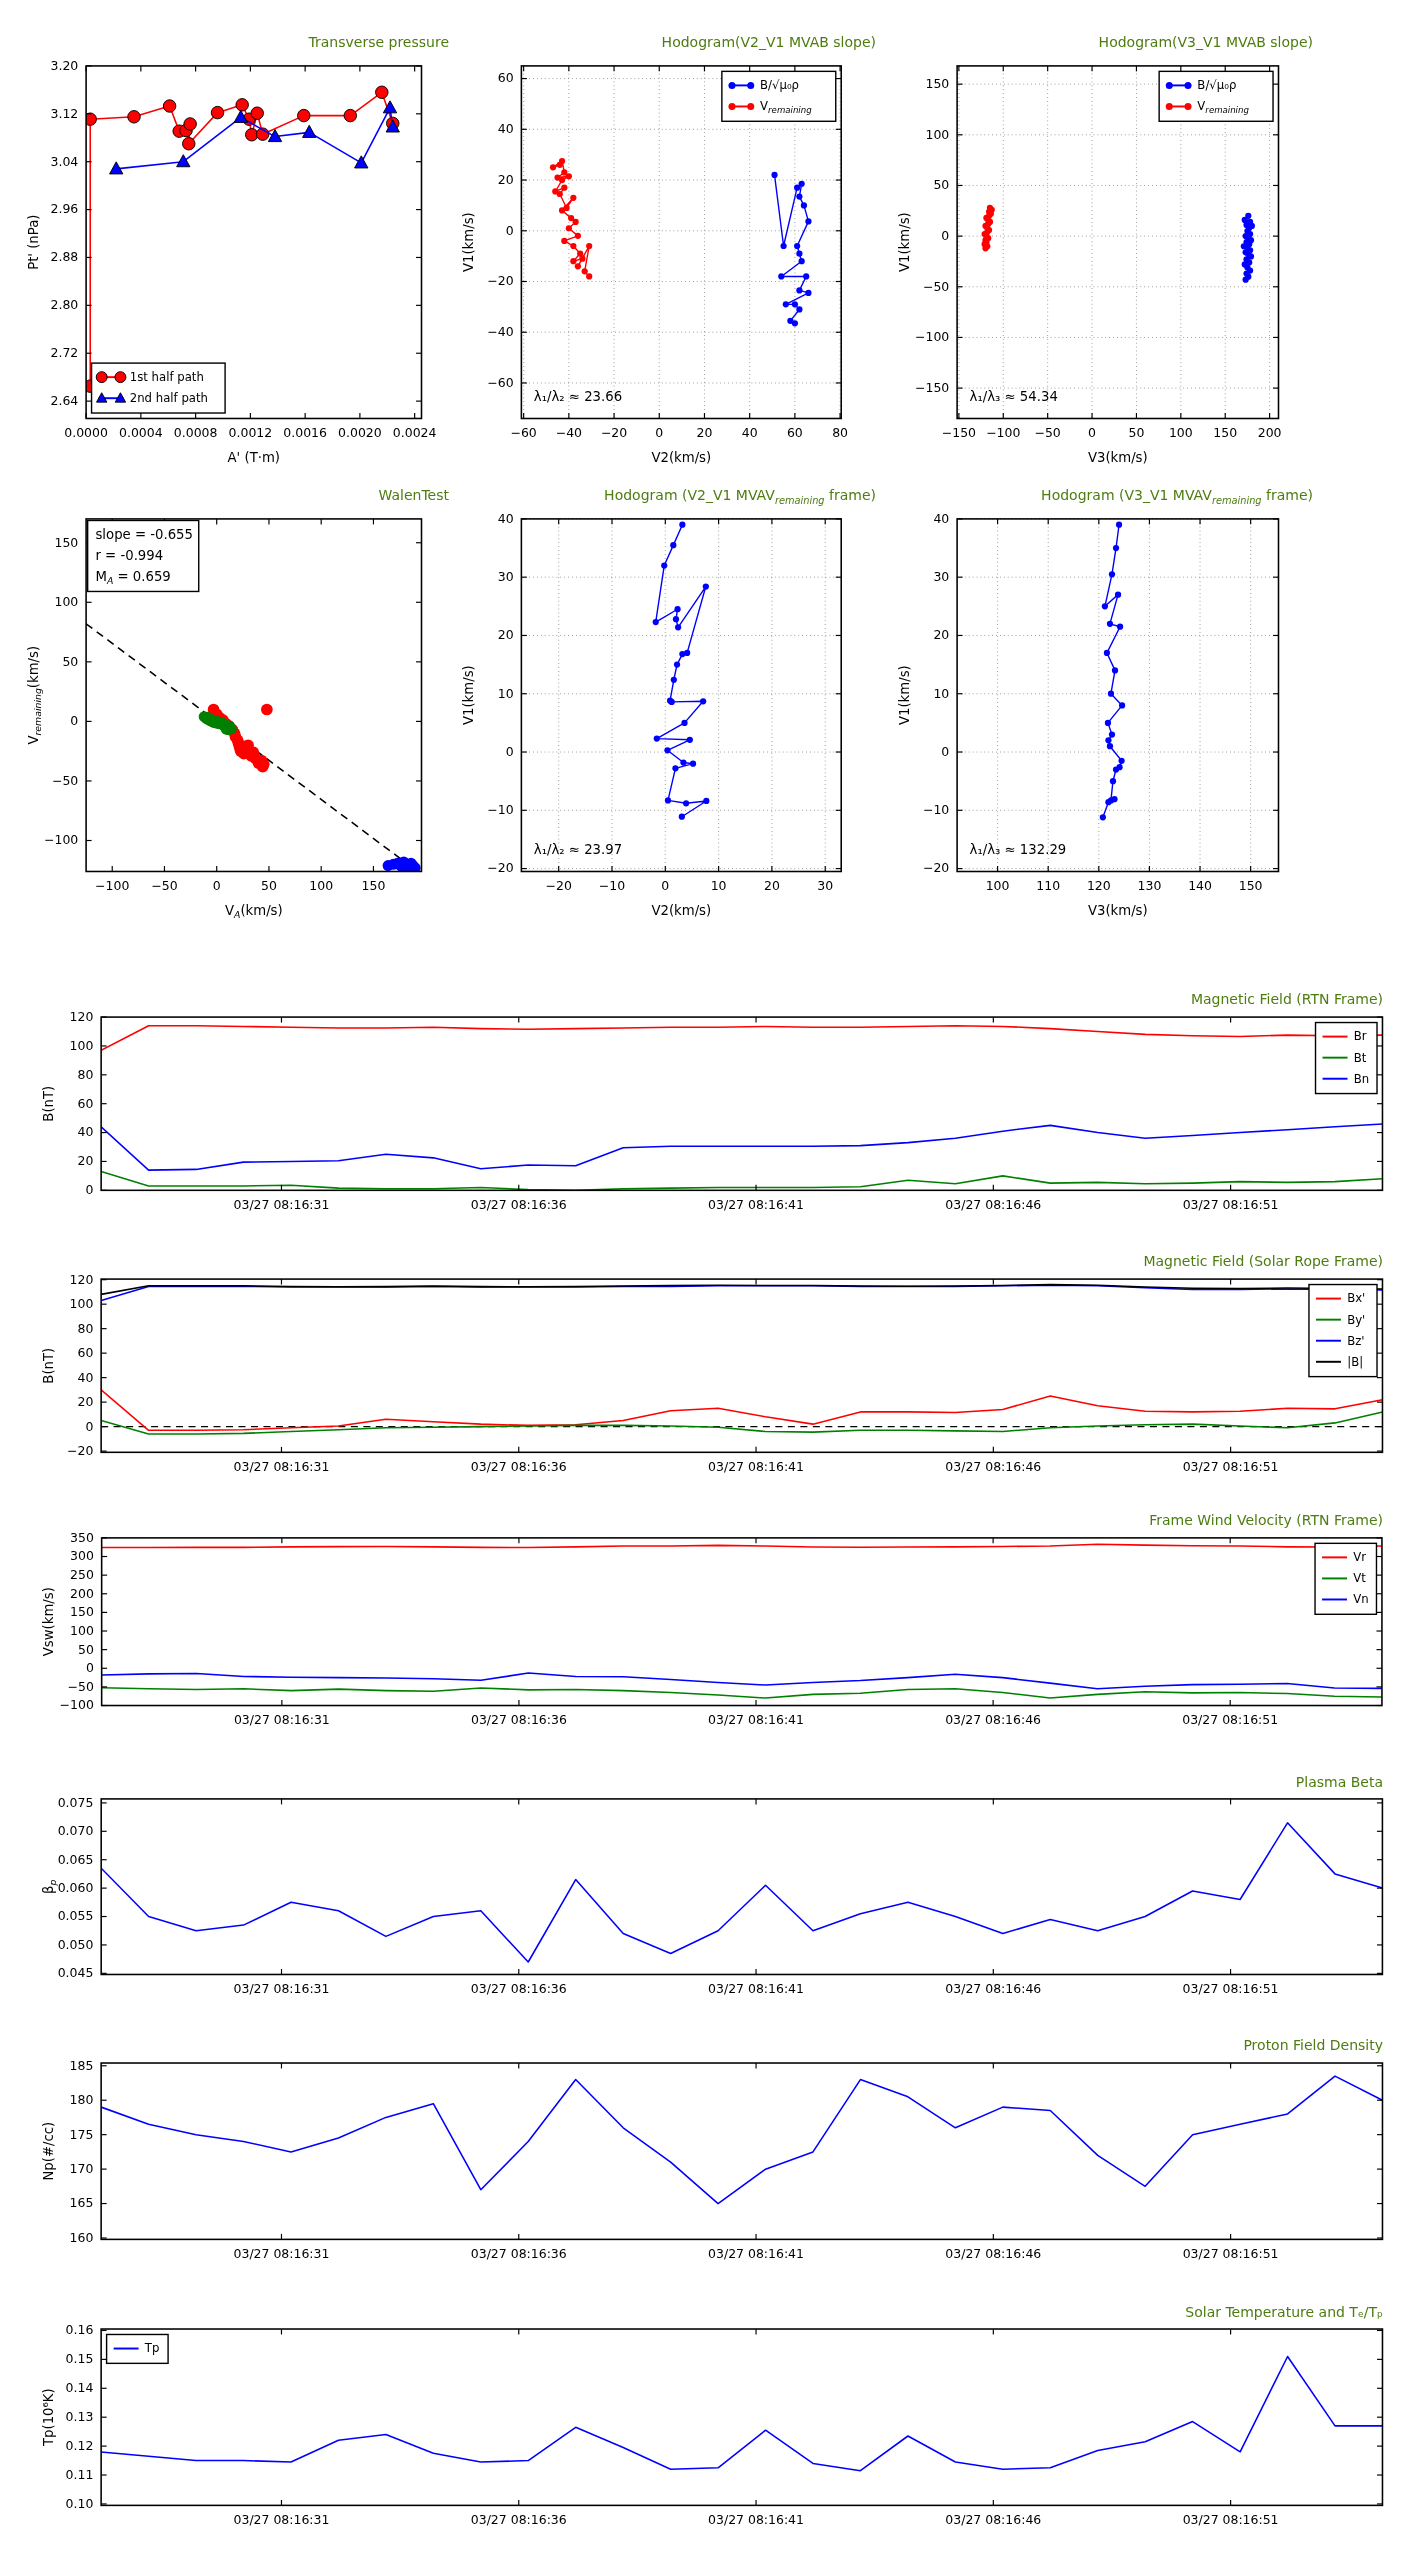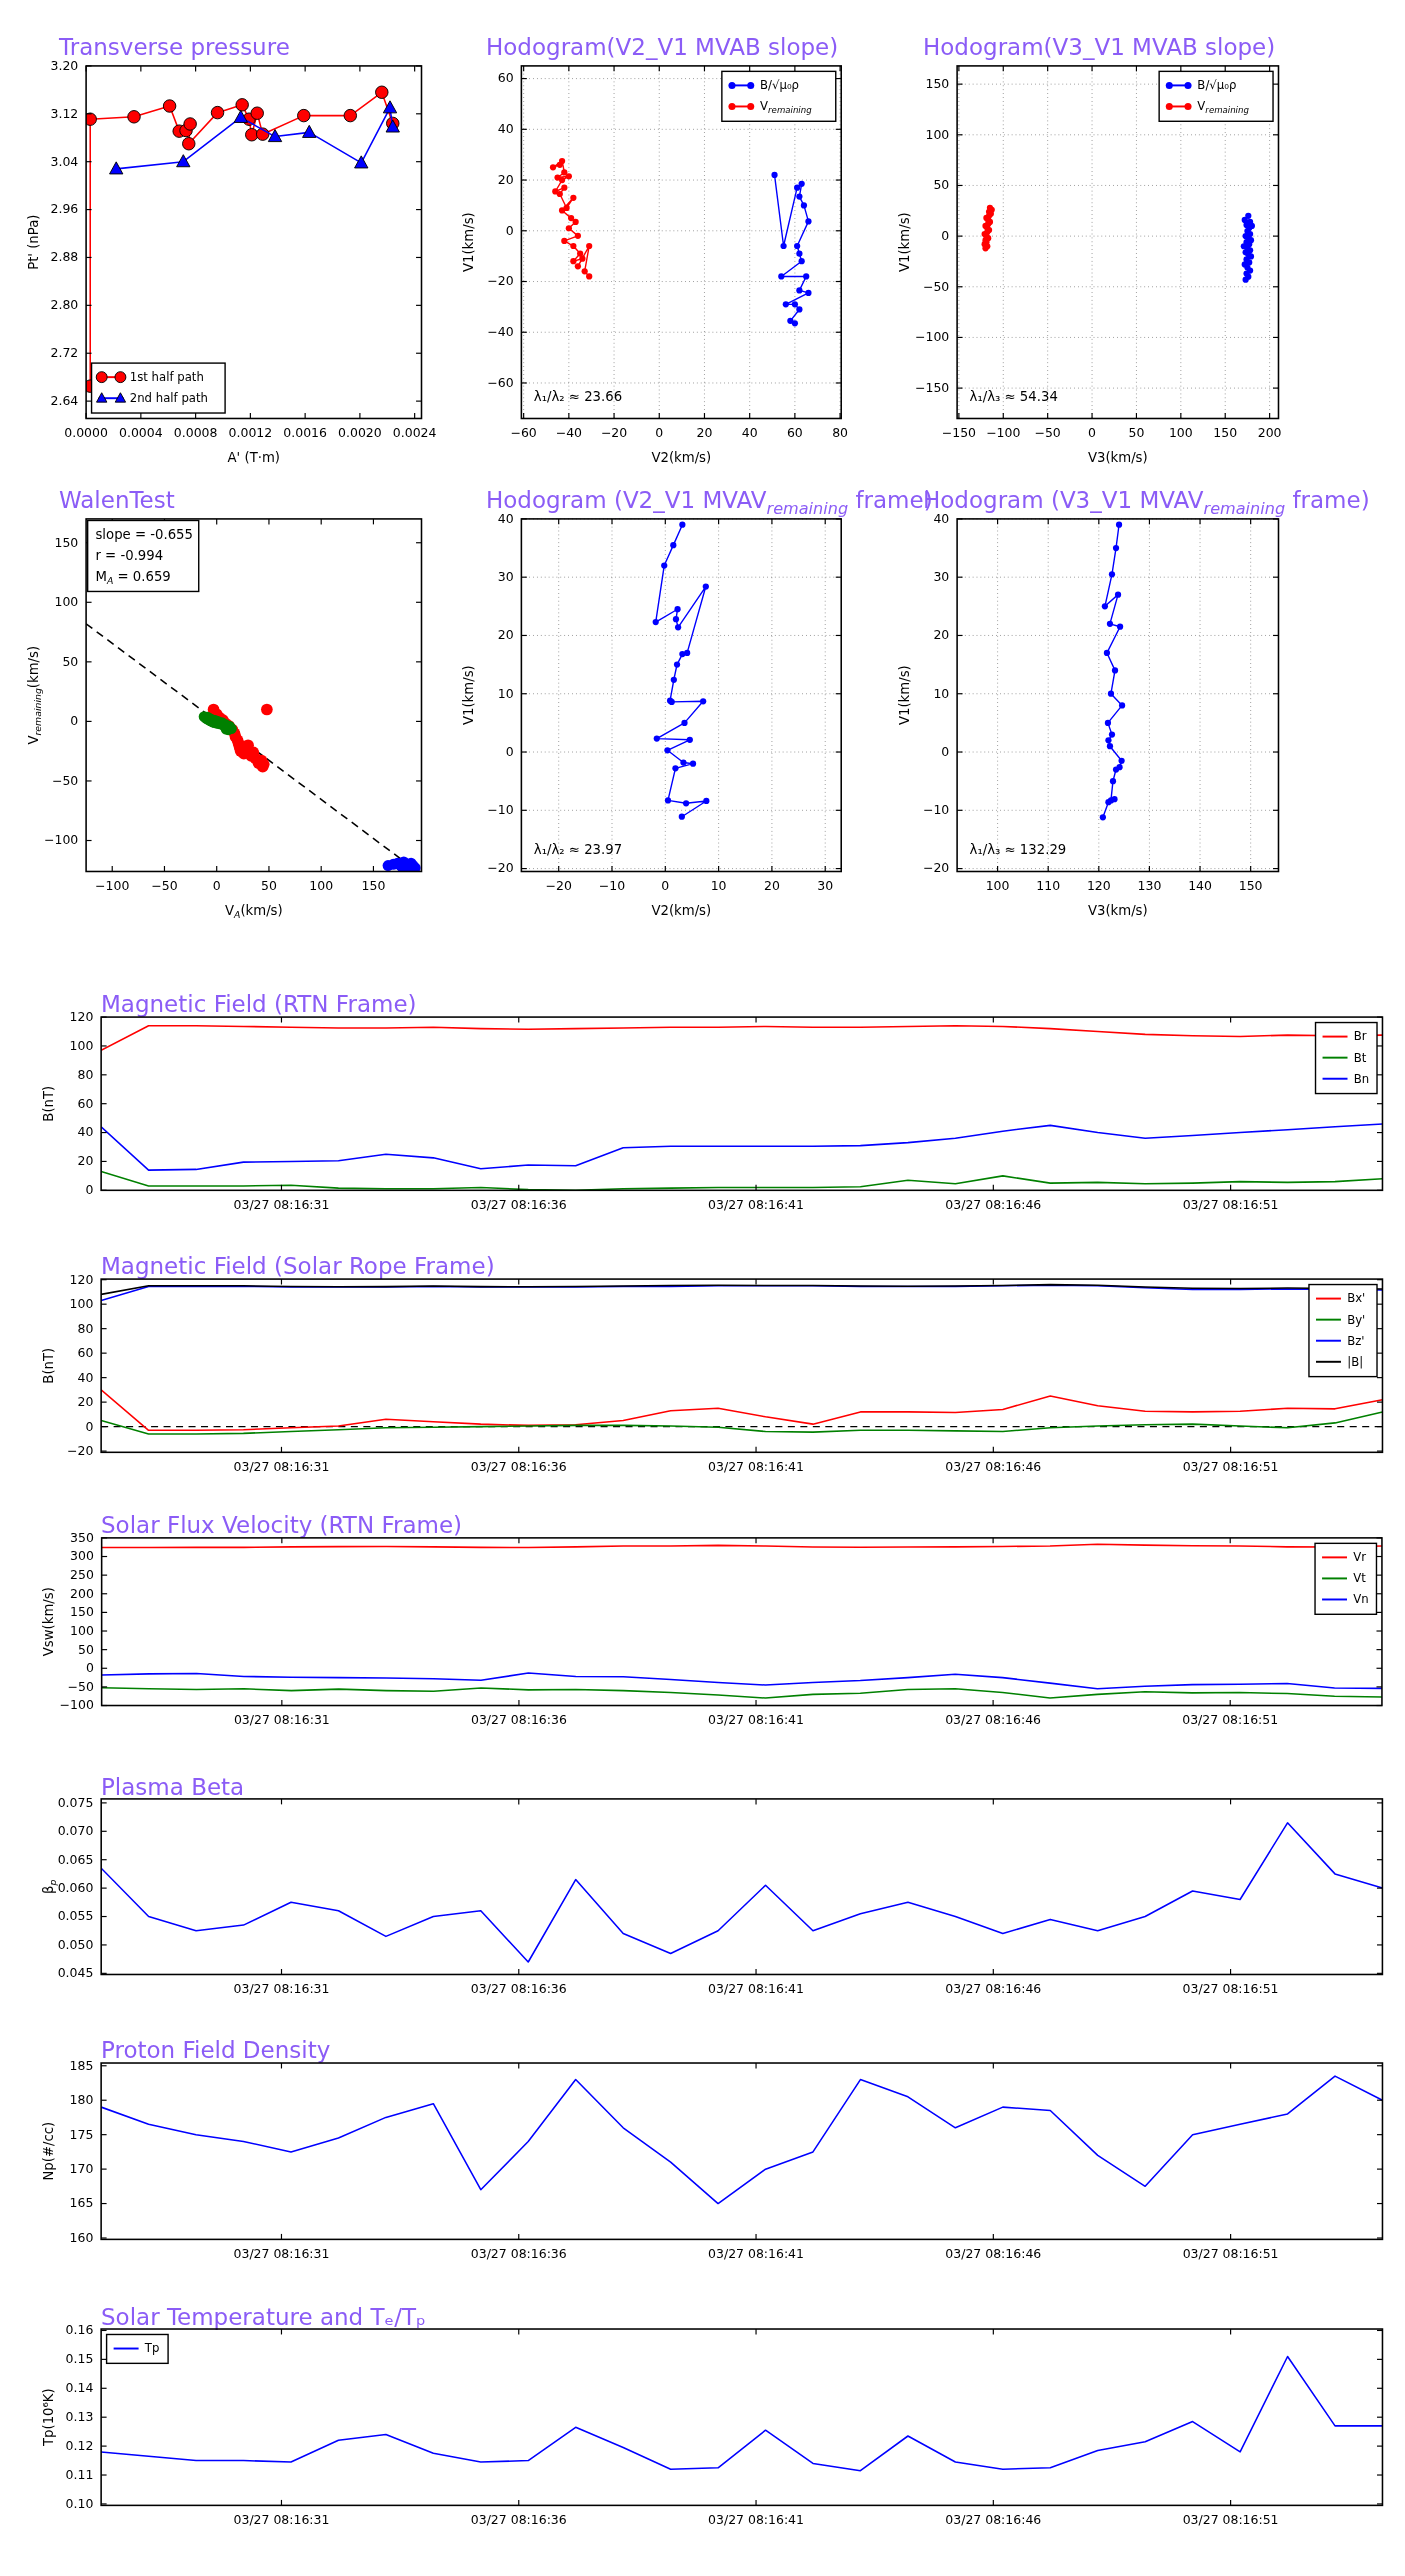--- a/index.html
+++ b/index.html
@@ -2,35 +2,35 @@
 <html style="font-size:12.5px"><head>
 <meta charset="utf-8">
 <style>
   html,body{margin:0;padding:0;}
   body{
     width:1405px;height:2576px;background:#ffffff;position:relative;
     font-family:"DejaVu Sans", sans-serif;color:#000;
   }
   .chart{position:absolute;}
   .chart svg{position:absolute;overflow:visible;}
-  .ctitle{position:absolute;text-align:left;font-size:23px;color:#8b5cf6;white-space:nowrap;}
+  .ctitle{position:absolute;text-align:right;font-size:14px;color:#4d7c0f;white-space:nowrap;}
   sub{font-size:0.7em;font-style:italic;}
 </style>
 </head>
 <body>
 
 <div class="ctitle" style="left:59px;top:34px;width:390px">Transverse pressure</div>
 <div class="ctitle" style="left:486px;top:34px;width:390px">Hodogram(V2_V1 MVAB slope)</div>
 <div class="ctitle" style="left:923px;top:34px;width:390px">Hodogram(V3_V1 MVAB slope)</div>
 <div class="ctitle" style="left:59px;top:487px;width:390px">WalenTest</div>
 <div class="ctitle" style="left:486px;top:487px;width:390px">Hodogram (V2_V1 MVAV<sub>remaining</sub> frame)</div>
 <div class="ctitle" style="left:923px;top:487px;width:390px">Hodogram (V3_V1 MVAV<sub>remaining</sub> frame)</div>
 <div class="ctitle" style="left:101px;top:991px;width:1282px">Magnetic Field (RTN Frame)</div>
 <div class="ctitle" style="left:101px;top:1253px;width:1282px">Magnetic Field (Solar Rope Frame)</div>
-<div class="ctitle" style="left:101px;top:1512px;width:1282px">Solar Flux Velocity (RTN Frame)</div>
+<div class="ctitle" style="left:101px;top:1512px;width:1282px">Frame Wind Velocity (RTN Frame)</div>
 <div class="ctitle" style="left:101px;top:1774px;width:1282px">Plasma Beta</div>
 <div class="ctitle" style="left:101px;top:2037px;width:1282px">Proton Field Density</div>
 <div class="ctitle" style="left:101px;top:2304px;width:1282px">Solar Temperature and Tₑ/Tₚ</div>
 
 <div class="chart" style="left:86px;top:66px;width:336px;height:353px">
     <svg width="468" height="454" style="left: -74px; top: -43px;" viewBox="0 0 600 582">
       <defs>
         <clipPath id="clip0">
           <rect x="95" y="55" width="430" height="452"></rect>
         </clipPath>

